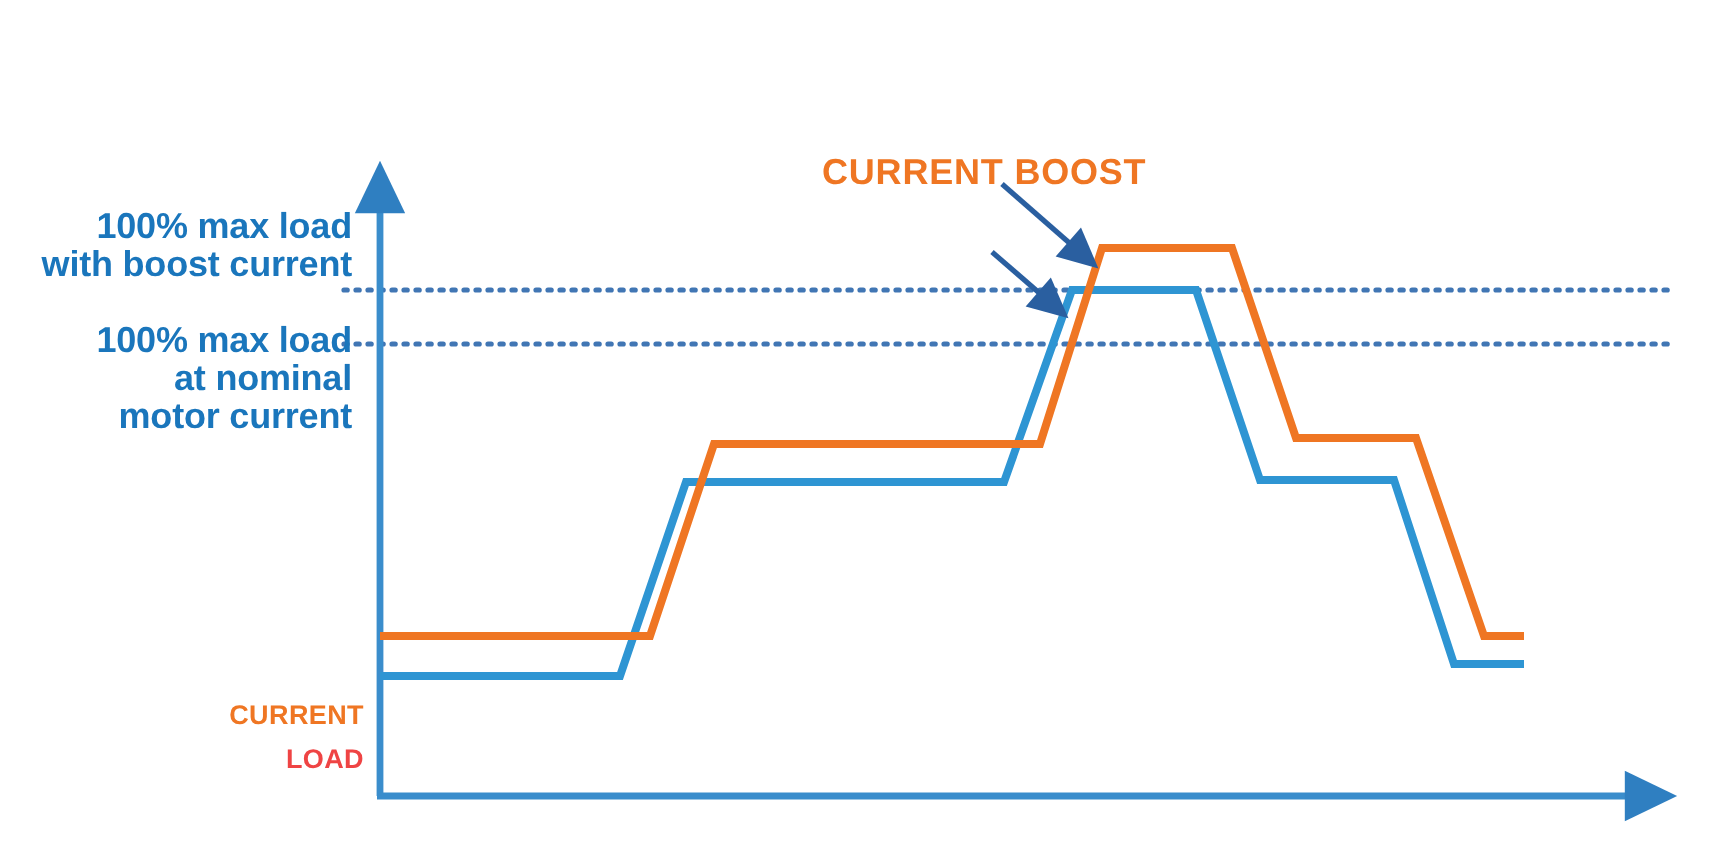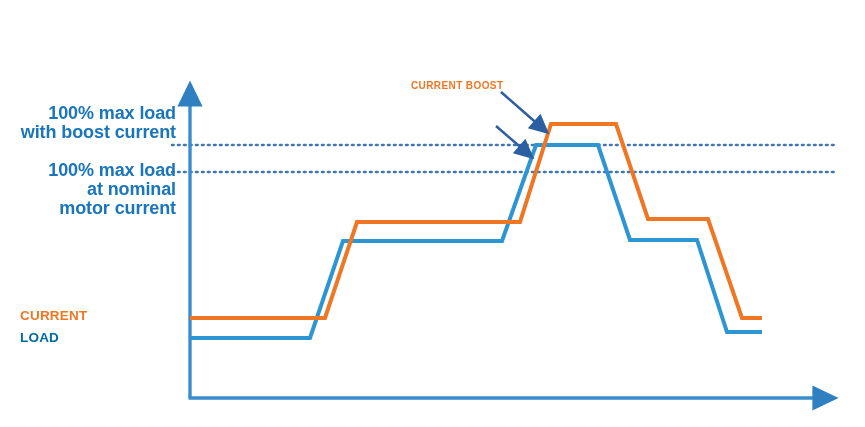--- a/index.html
+++ b/index.html
@@ -42,39 +42,40 @@
   #label-nominal-level {
     left: 0px;
     top: 161px;
     width: 176px;
   }
   .series-label {
     position: absolute;
     font-weight: bold;
     font-size: 13.5px;
     line-height: 17px;
-    text-align: left;
+    text-align: right;
     letter-spacing: 0.2px;
+    margin-top: 42px;
   }
   #label-current {
     left: 20px;
     top: 307px;
     width: 162px;
     color: #ef7623;
   }
   #label-load {
     left: 20px;
     top: 329px;
     width: 162px;
-    color: #0369a1;
+    color: #ef4444;
   }
   .callout-label {
     position: absolute;
     font-weight: bold;
-    font-size: 10px;
+    font-size: 18px;
     line-height: 16px;
     letter-spacing: 0.4px;
     white-space: nowrap;
   }
   #label-current-boost {
     left: 411px;
     top: 78px;
     color: #ef7623;
   }
   #label-torque-peak {

